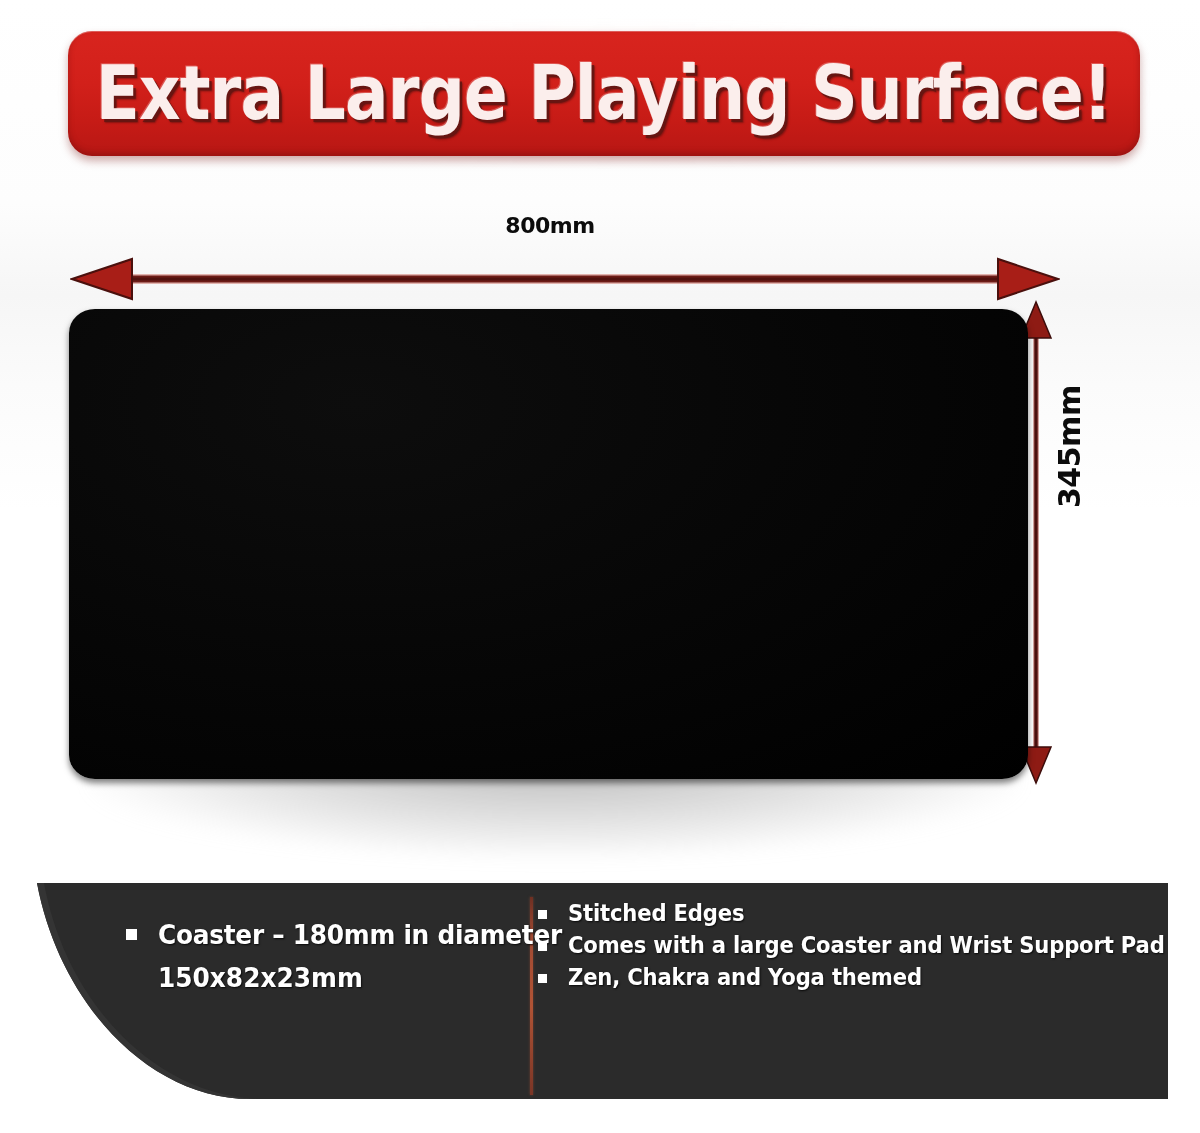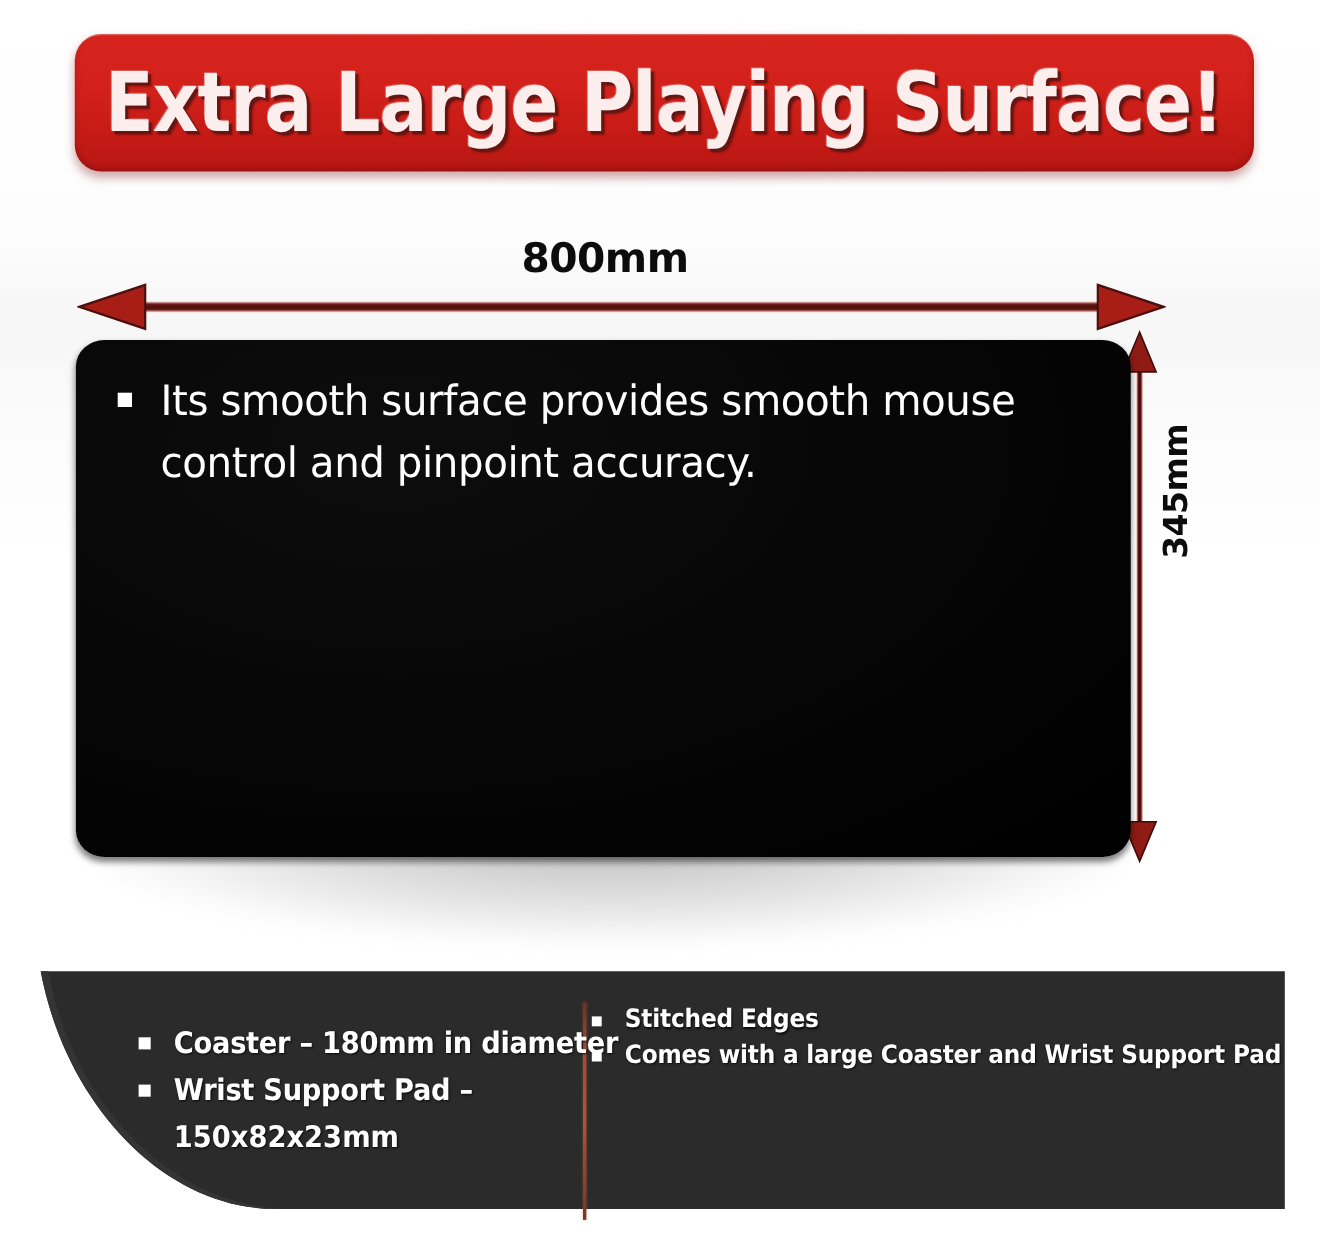--- a/index.html
+++ b/index.html
@@ -60,21 +60,21 @@
 
   
   #width-label {
     position: absolute;
     left: 0;
     top: 213px;
     width: 1100px;
     text-align: center;
     font-family: "DejaVu Sans", sans-serif;
     font-weight: bold;
-    font-size: 37px;
+    font-size: 22px;
     color: #0c0c0c;
     letter-spacing: -0.5px;
   }
   #width-arrow {
     position: absolute;
     left: 70px;
     top: 255px;
     width: 990px;
     height: 52px;
   }
@@ -162,21 +162,21 @@
     height: 232px;
   }
   #panel-svg {
     position: absolute;
     left: 0;
     top: 0;
   }
   #panel-content {
     position: absolute;
     left: 0;
-    top: 14px;
+    top: 0;
     width: 1200px;
     height: 232px;
     text-decoration: underline;
   }
   #divider {
     position: absolute;
     left: 530px;
     top: 22px;
     width: 3px;
     height: 198px;
@@ -282,52 +282,48 @@
     </linearGradient>
   </defs>
   <rect x="21" y="22" width="6" height="441" fill="url(#vline)"></rect>
   <polygon points="24,2 9,38 39,38" fill="#8e1b14" stroke="#3d0d0b" stroke-width="1.5"></polygon>
   <polygon points="24,483 9,447 39,447" fill="#8e1b14" stroke="#3d0d0b" stroke-width="1.5"></polygon>
 </svg>
 
 <div id="pad-shadow"></div>
 <div id="mousepad">
   <div id="pad-bullets">
-    <div class="pad-bullet">
-      <span class="sq"></span>
-      <span class="txt">Its smooth surface provides smooth mouse control and pinpoint accuracy.</span>
-    </div>
   </div>
 </div>
 
 <div id="bottom-panel">
   <svg id="panel-svg" width="1200" height="232" viewBox="0 0 1200 232">
     <path d="M 37 8 L 1168 8 L 1168 224 L 250 224 C 150 224 60 130 37 8 Z" fill="#2b2b2b"></path>
     <path d="M 37 8 C 60 130 150 224 250 224 L 258 224 C 155 220 66 128 44 8 Z" fill="#343434"></path>
   </svg>
 
   <div id="panel-content">
     <div id="divider"></div>
 
     <div id="left-col">
       <div class="panel-item">
         <span class="sq"></span>
         <span class="txt">Coaster – 180mm in diameter</span>
-      </div>
-      <div class="panel-item">
-        <span class="sq"></span>
-        <span class="txt">Wrist Support Pad –</span>
       </div>
       <div class="cont-line">150x82x23mm</div>
     </div>
 
     <div id="right-col">
       <div class="panel-item">
         <span class="sq"></span>
         <span class="txt">Stitched Edges</span>
       </div>
       <div class="panel-item">
         <span class="sq"></span>
         <span class="txt">Comes with a large Coaster and Wrist Support Pad</span>
       </div>
+      <div class="panel-item">
+        <span class="sq"></span>
+        <span class="txt">Zen, Chakra and Yoga themed</span>
+      </div>
     </div>
   </div>
 </div>
 
 </body></html>

